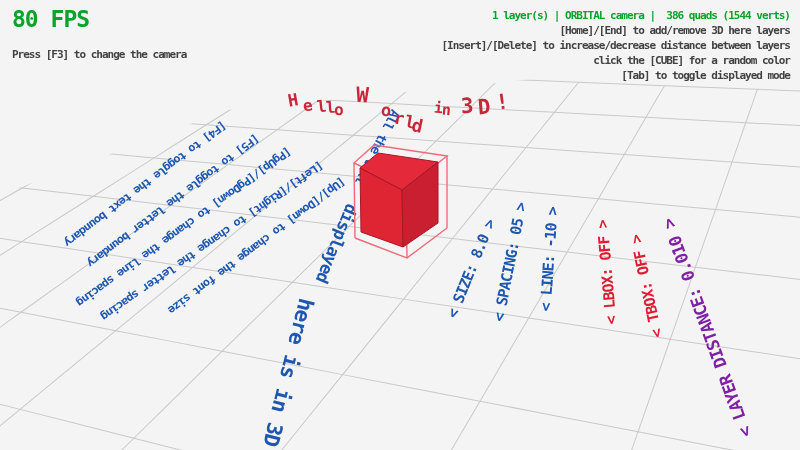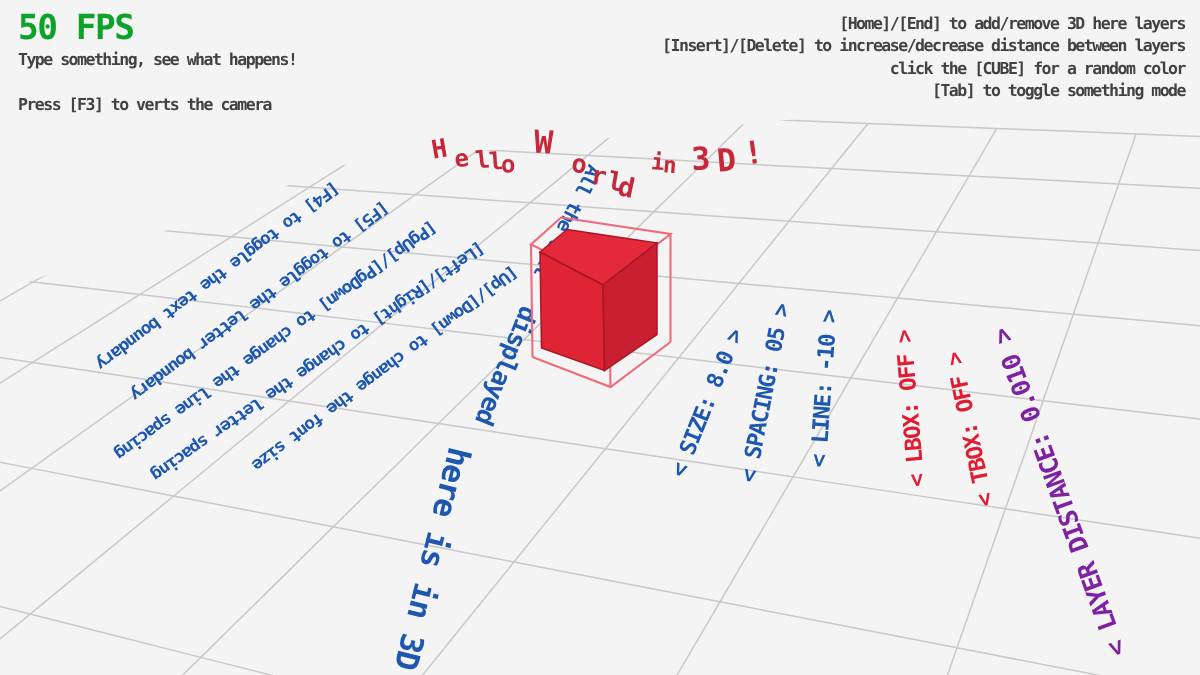--- a/index.html
+++ b/index.html
@@ -115,26 +115,26 @@
       <span class="hello-ch px" style="left: 405px; top: 114px; font-size: 17px; color: rgb(198, 40, 57); transform: rotate(10deg);">l</span>
       <span class="hello-ch px" style="left: 412px; top: 117px; font-size: 18px; color: rgb(198, 40, 57); transform: rotate(12deg);">d</span>
       <span class="hello-ch px" style="left: 434px; top: 101px; font-size: 15px; color: rgb(198, 40, 57); transform: rotate(5deg);">i</span>
       <span class="hello-ch px" style="left: 442px; top: 103px; font-size: 15px; color: rgb(198, 40, 57); transform: rotate(5deg);">n</span>
       <span class="hello-ch px" style="left: 461px; top: 96px; font-size: 21px; color: rgb(198, 40, 57); transform: rotate(-3deg);">3</span>
       <span class="hello-ch px" style="left: 478px; top: 97px; font-size: 21px; color: rgb(198, 40, 57); transform: rotate(-5deg);">D</span>
       <span class="hello-ch px" style="left: 496px; top: 92px; font-size: 21px; color: rgb(198, 40, 57); transform: rotate(-8deg);">!</span>
     </div>
 
   <div id="hud-left">
-    <div id="fps" class="px" style="color: rgb(13, 163, 43);">50 FPS</div>
-    <div class="hl" style="color: rgb(66, 66, 66);">Type something, see what happens!</div>
+    <div id="fps" class="px" style="color: rgb(13, 163, 43);">80 FPS</div>
     <div class="hl" style="color: rgb(66, 66, 66);">&nbsp;</div>
-    <div class="hl" style="color: rgb(66, 66, 66);">Press [F3] to verts the camera</div>
+    <div class="hl" style="color: rgb(66, 66, 66);">Press [F3] to change the camera</div>
   </div>
 
   <div id="hud-right">
+    <span id="status" class="hl" style="color: rgb(13, 163, 43);">1 layer(s) | ORBITAL camera |  386 quads (1544 verts)</span>
     <span class="hl hr" style="color: rgb(66, 66, 66);">[Home]/[End] to add/remove 3D here layers</span>
     <span class="hl hr" style="color: rgb(66, 66, 66); margin-left: 20px;">[Insert]/[Delete] to increase/decrease distance between layers</span>
     <span class="hl hr" style="color: rgb(66, 66, 66);">click the [CUBE] for a random color</span>
-    <span class="hl hr" style="color: rgb(66, 66, 66);">[Tab] to toggle something mode</span>
+    <span class="hl hr" style="color: rgb(66, 66, 66);">[Tab] to toggle displayed mode</span>
   </div>
 
 </div>
 
 </body></html>

